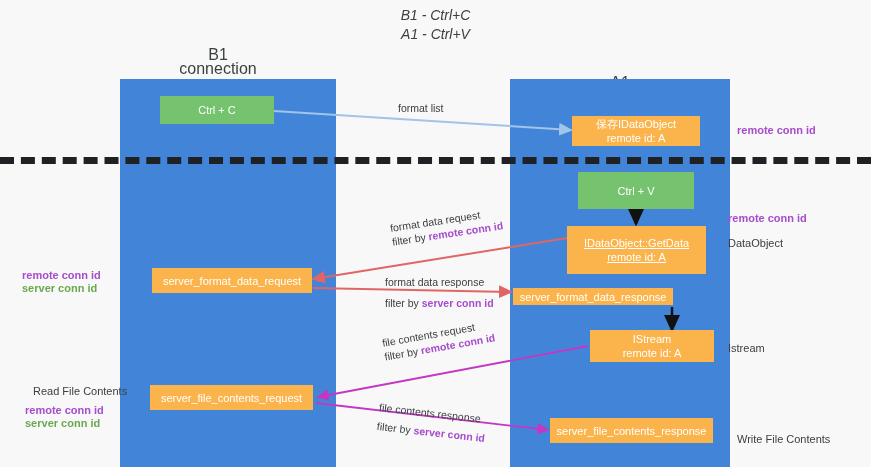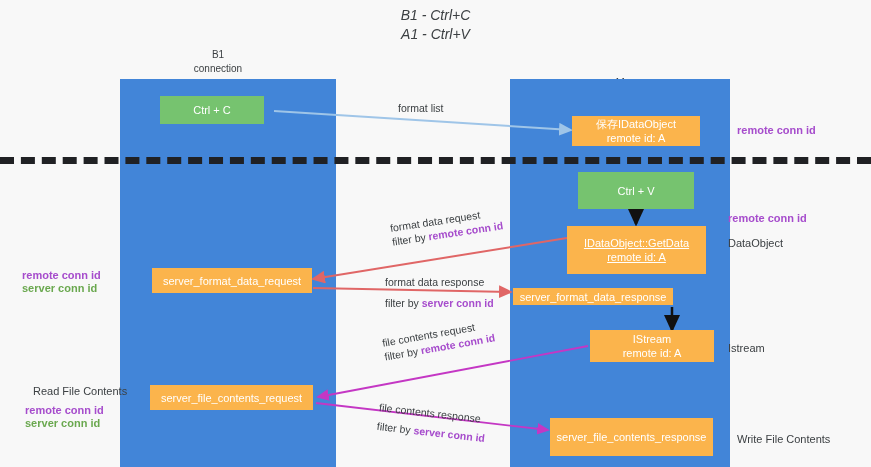--- a/index.html
+++ b/index.html
@@ -12,21 +12,21 @@
   #stage{position:relative;width:871px;height:467px;}
 
   
   .title{
     position:absolute;left:0;top:6px;width:871px;
     text-align:center;font-size:14px;color:#3c4043;line-height:19px;font-style:italic;
   }
 
   
   .colhead{
-    position:absolute;text-align:center;font-size:10px;color:#3c4043;
+    position:absolute;text-align:center;font-size:16px;color:#3c4043;
     line-height:14px;
   }
 
   
   .lane{position:absolute;background:#4285d8;}
 
   
   .dashed{
     position:absolute;left:0;top:157px;width:871px;height:0;
     border-top:7px dashed #202124;
@@ -102,21 +102,21 @@
 
     <line x1="313" y1="288" x2="511" y2="292" stroke="#e06666" stroke-width="2" marker-end="url(#ah-red)"></line>
 
     <line x1="672" y1="307" x2="672" y2="330" stroke="#111111" stroke-width="2.5" marker-end="url(#ah-black)"></line>
 
     <line x1="588" y1="346" x2="318" y2="397" stroke="#c437c4" stroke-width="1.8" marker-end="url(#ah-mag)"></line>
 
     <line x1="316" y1="403" x2="548" y2="430" stroke="#c437c4" stroke-width="1.8" marker-end="url(#ah-mag)"></line>
   </svg>
 
-  <div class="box green" style="left:160px;top:96px;width:104px;height:28px;">
+  <div class="box green" style="left:160px;top:96px;width:114px;height:28px;">
     <span>Ctrl + C</span>
   </div>
 
   <div class="box orange" style="left:572px;top:116px;width:128px;height:30px;">
     <span>保存IDataObject</span>
     <span class="l2">remote id: A</span>
   </div>
 
   <div class="box green" style="left:578px;top:172px;width:116px;height:37px;">
     <span>Ctrl + V</span>
@@ -137,21 +137,21 @@
 
   <div class="box orange" style="left:590px;top:330px;width:124px;height:32px;">
     <span>IStream</span>
     <span class="l2">remote id: A</span>
   </div>
 
   <div class="box orange" style="left:150px;top:385px;width:163px;height:25px;">
     <span>server_file_contents_request</span>
   </div>
 
-  <div class="box orange" style="left:550px;top:418px;width:163px;height:38px;align-items:center;">
+  <div class="box orange" style="left:550px;top:418px;width:163px;height:25px;align-items:center;">
     <span>server_file_contents_response</span>
   </div>
 
   <div class="dashed"></div>
 
   <div class="edge" style="left:398px;top:101px;">format list</div>
 
   <div class="edge" style="left:389px;top:221px;transform:rotate(-8.5deg);transform-origin:left top;">
     <div>format data request</div>
     <div><span>filter by </span><span class="p">remote conn id</span></div>

